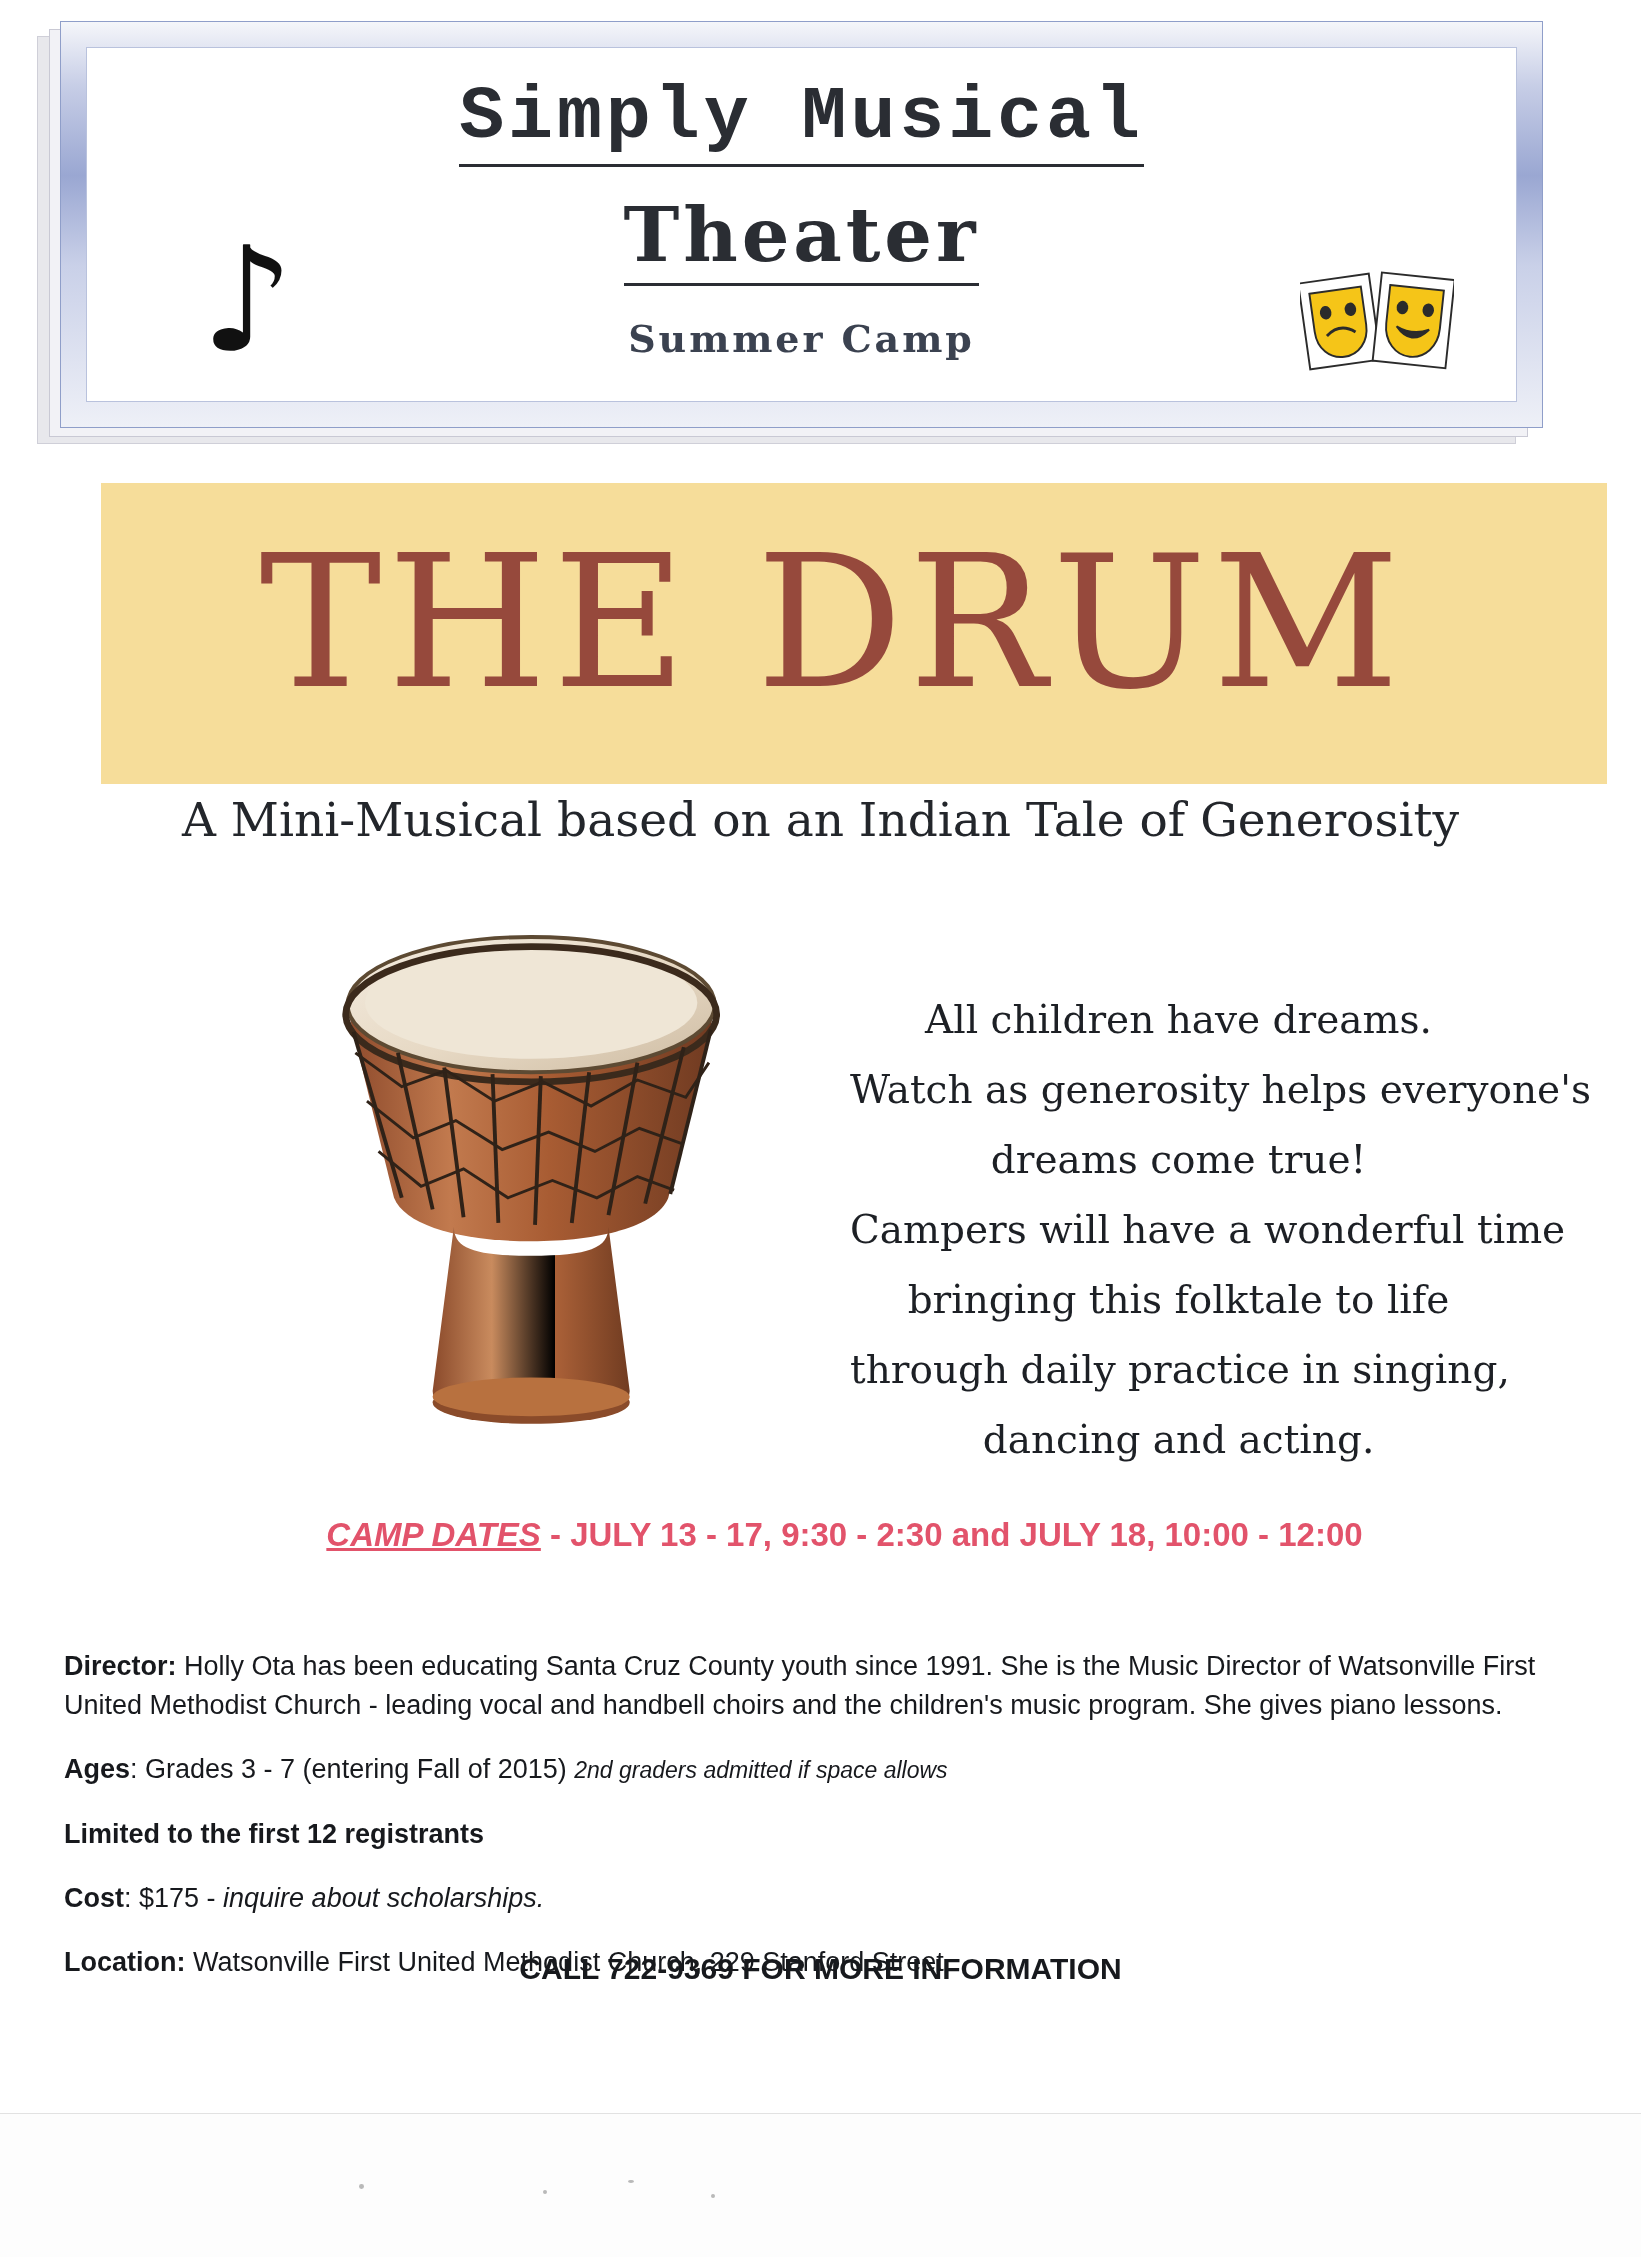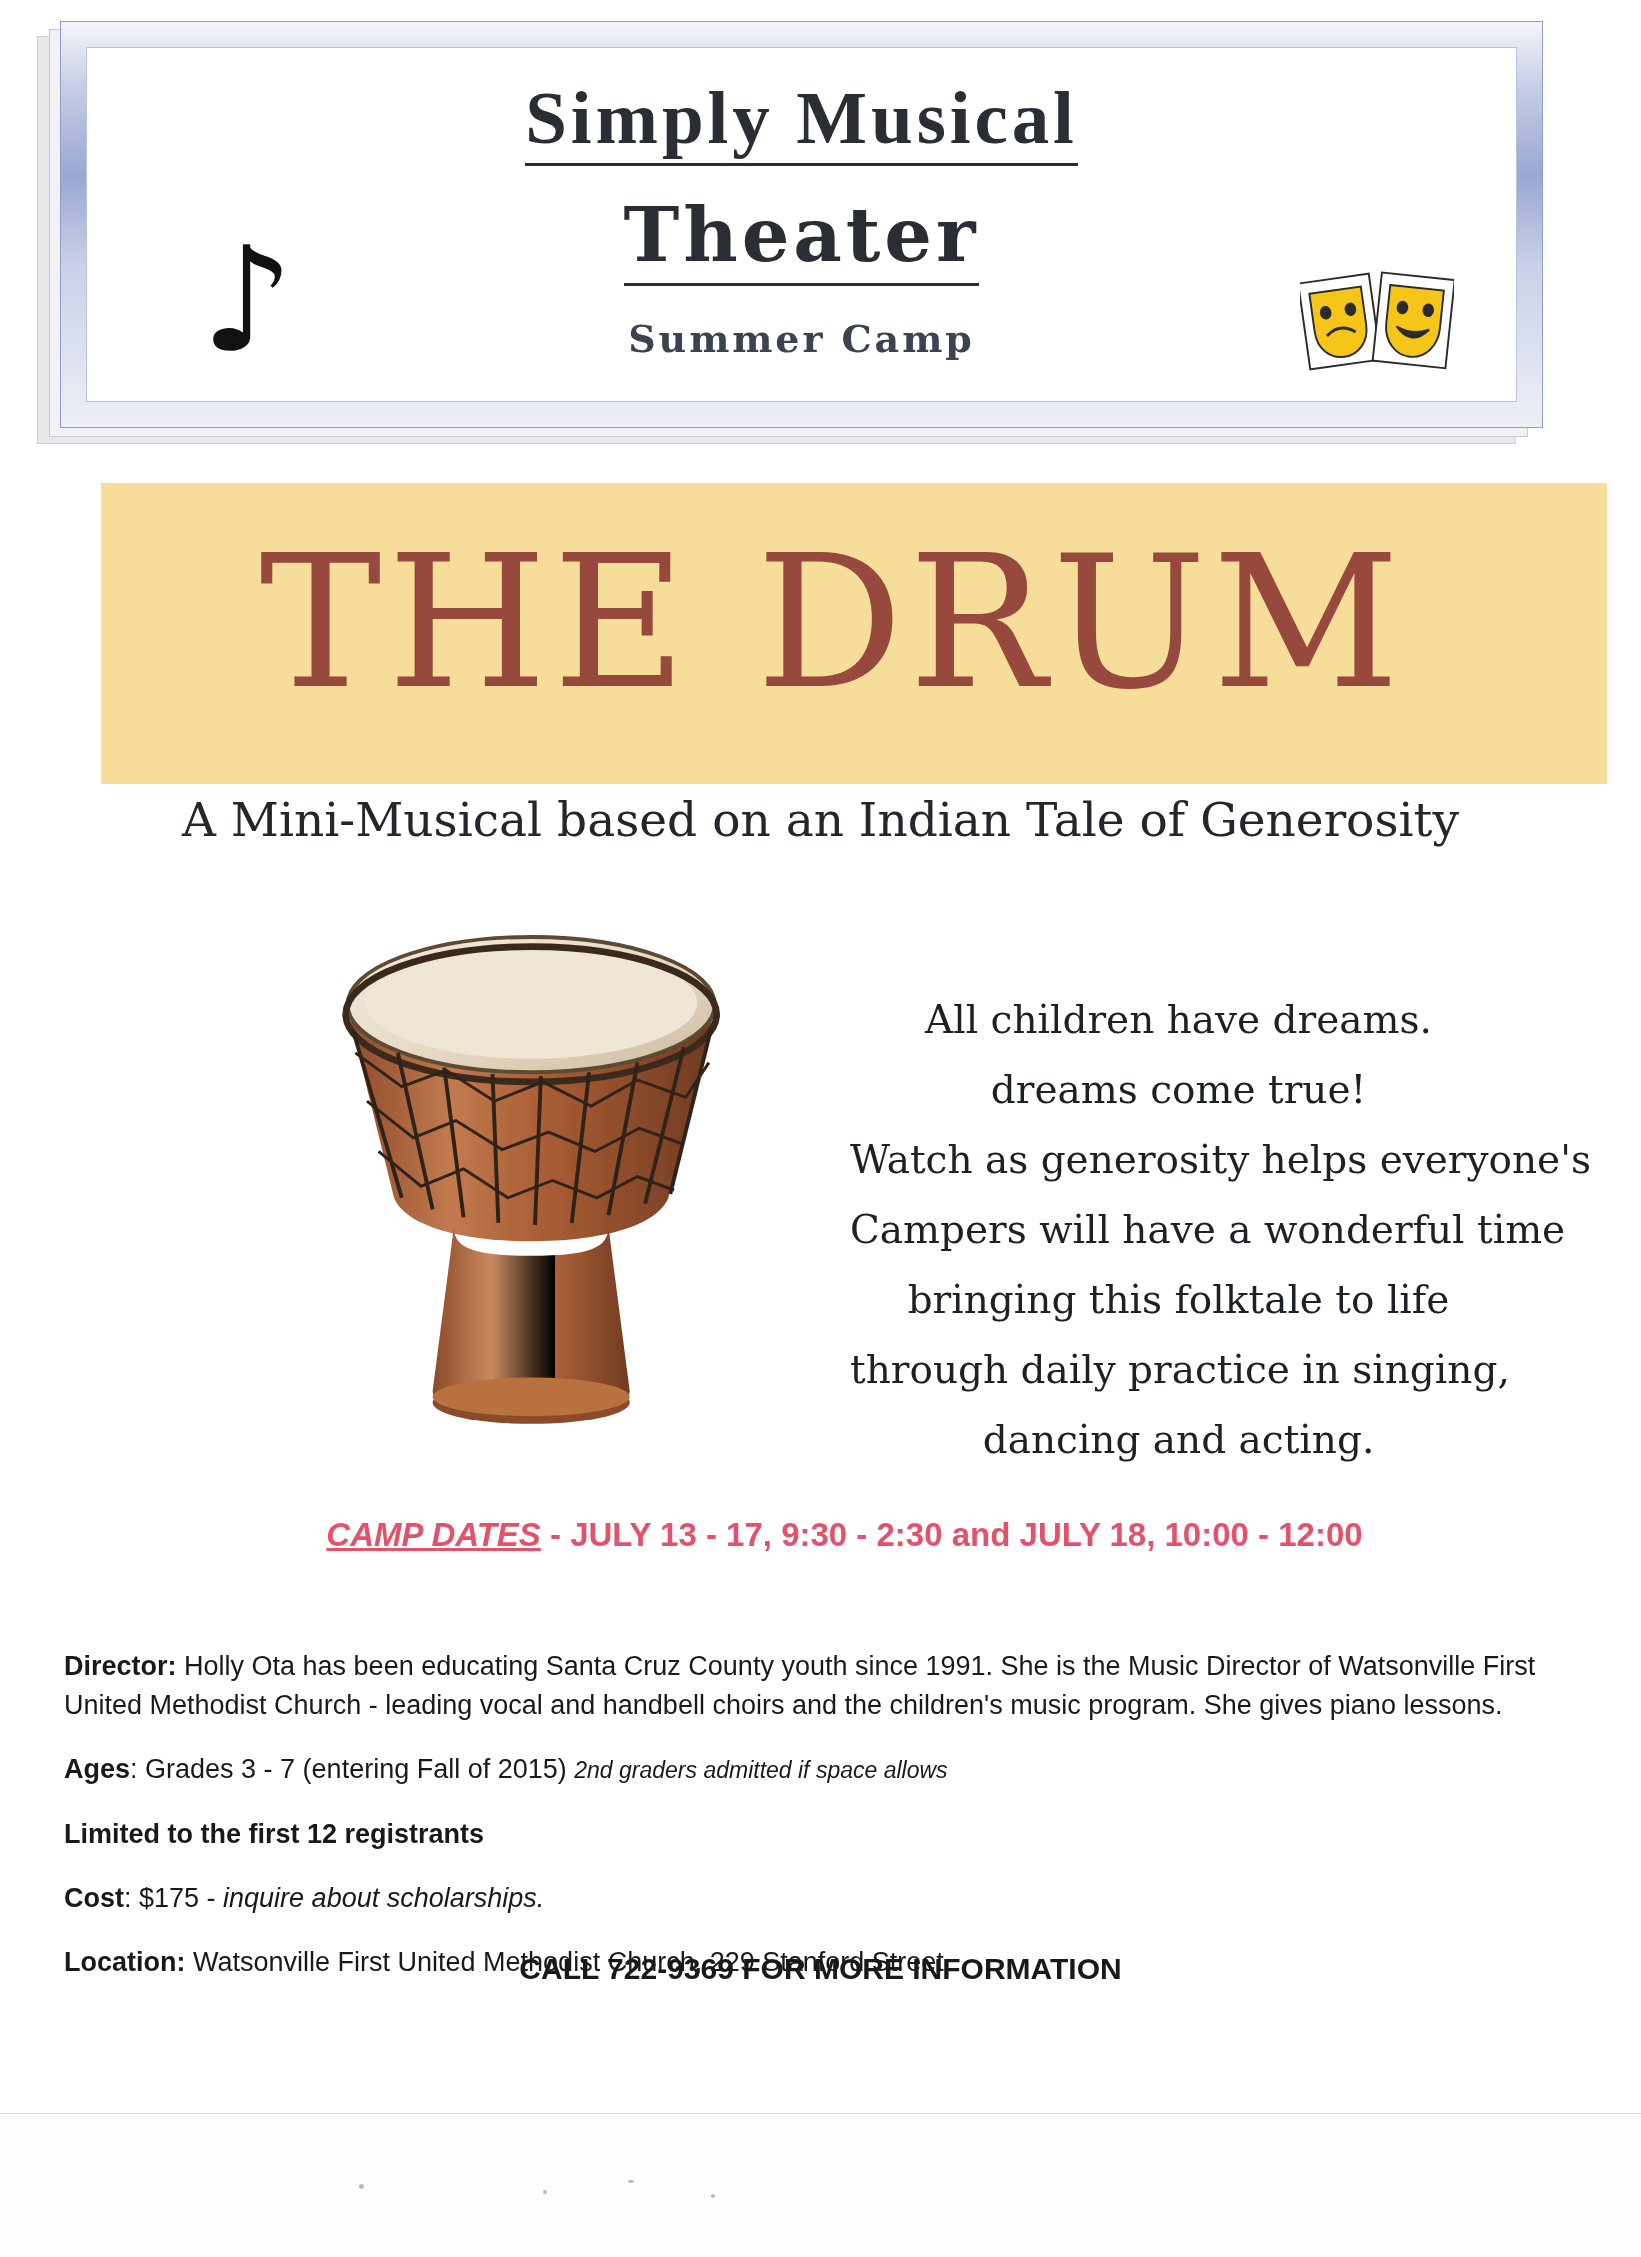--- a/index.html
+++ b/index.html
@@ -65,21 +65,21 @@
     height: 100%;
     background: #ffffff;
     border: 1px solid #b9c2dd;
     box-sizing: border-box;
   }
   .title-line1 {
     position: absolute;
     left: 0; right: 0;
     top: 27px;
     text-align: center;
-    font-family: Liberation Serif, serif;
+    font-family: Liberation Mono, monospace;
     font-weight: bold;
     font-size: 75px;
     letter-spacing: 3.9px;
     color: #2a2d33;
   }
   .title-line1 span, .title-line2 span {
     border-bottom: 3.9px solid #2a2d33;
     padding-bottom: 3.9px;
   }
   .title-line2 {
@@ -334,22 +334,22 @@
       <path d="M72 252 L116 288 L160 270 L206 300 L252 282 L298 300 L340 278 L378 292"></path>
     </g>
 
     <path d="M150 330 C150 352 170 360 230 360 C290 360 310 352 310 330 L332 500 C332 520 290 532 230 532 C170 532 128 520 128 500 Z" fill="url(#stem)"></path>
     <ellipse cx="230" cy="512" rx="102" ry="22" fill="#8a4b2a"></ellipse>
     <ellipse cx="230" cy="506" rx="102" ry="20" fill="#b8713f"></ellipse>
   </svg>
 
   <div class="blurb">
     <div>All children have dreams.</div>
+    <div>Watch as generosity helps everyone's</div>
     <div>dreams come true!</div>
-    <div>Watch as generosity helps everyone's</div>
     <div>Campers will have a wonderful time</div>
     <div>bringing this folktale to life</div>
     <div>through daily practice in singing,</div>
     <div>dancing and acting.</div>
   </div>
 
   <div class="dates-line">
     <span class="dates-label">CAMP DATES</span><span> - JULY 13 - 17, 9:30 - 2:30 and JULY 18, 10:00 - 12:00</span>
   </div>
 

